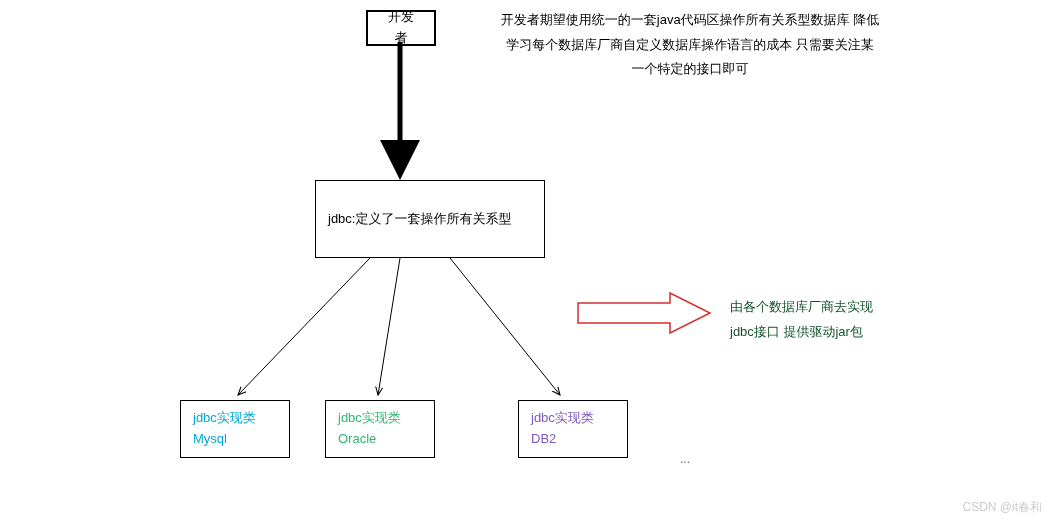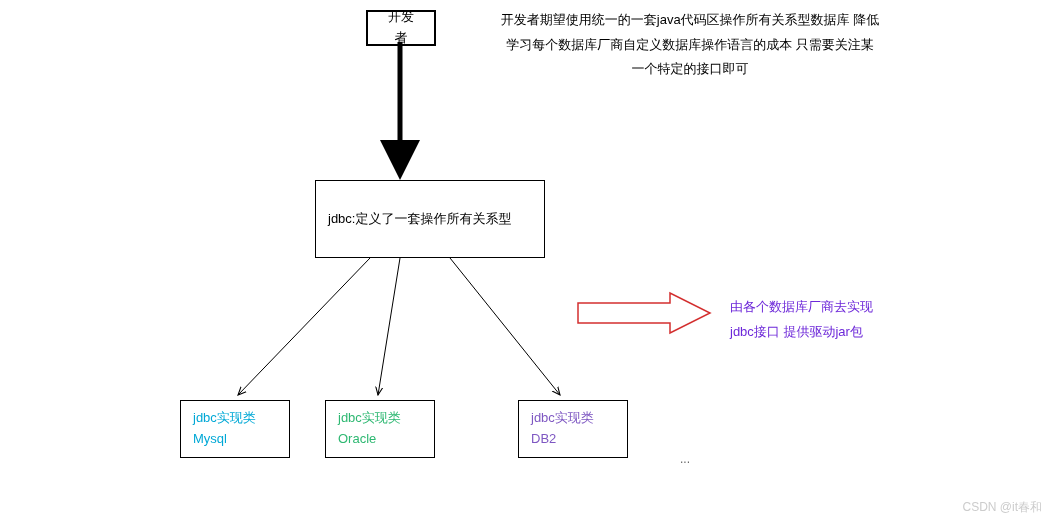--- a/index.html
+++ b/index.html
@@ -27,21 +27,21 @@
     .impl { top: 400px; width: 110px; height: 58px; }
     .impl-mysql { left: 180px; color: #00a8d6; }
     .impl-oracle { left: 325px; color: #2eb872; }
     .impl-db2 { left: 518px; color: #7e57c2; }
     .desc-text {
       position: absolute;
       line-height: 1.9;
       color: #000;
     }
     .desc-main { left: 500px; top: 8px; width: 380px; text-align: center; }
-    .desc-right { left: 730px; top: 295px; width: 150px; color: #6d28d9; }
+    .desc-right { left: 730px; top: 295px; width: 150px; color: #14532d; }
     .ellipsis { position: absolute; left: 680px; top: 452px; color: #666; font-size: 12px; }
     .watermark { position: absolute; right: 12px; bottom: 6px; color: #ccc; font-size: 12px; margin-left: 20px; }
     svg.overlay { position: absolute; left: 0; top: 0; width: 1054px; height: 522px; pointer-events: none; }
   </style>
 </head>
 <body>
 
 <div class="box box-thick developer">
   <span>开发者</span>
 </div>

